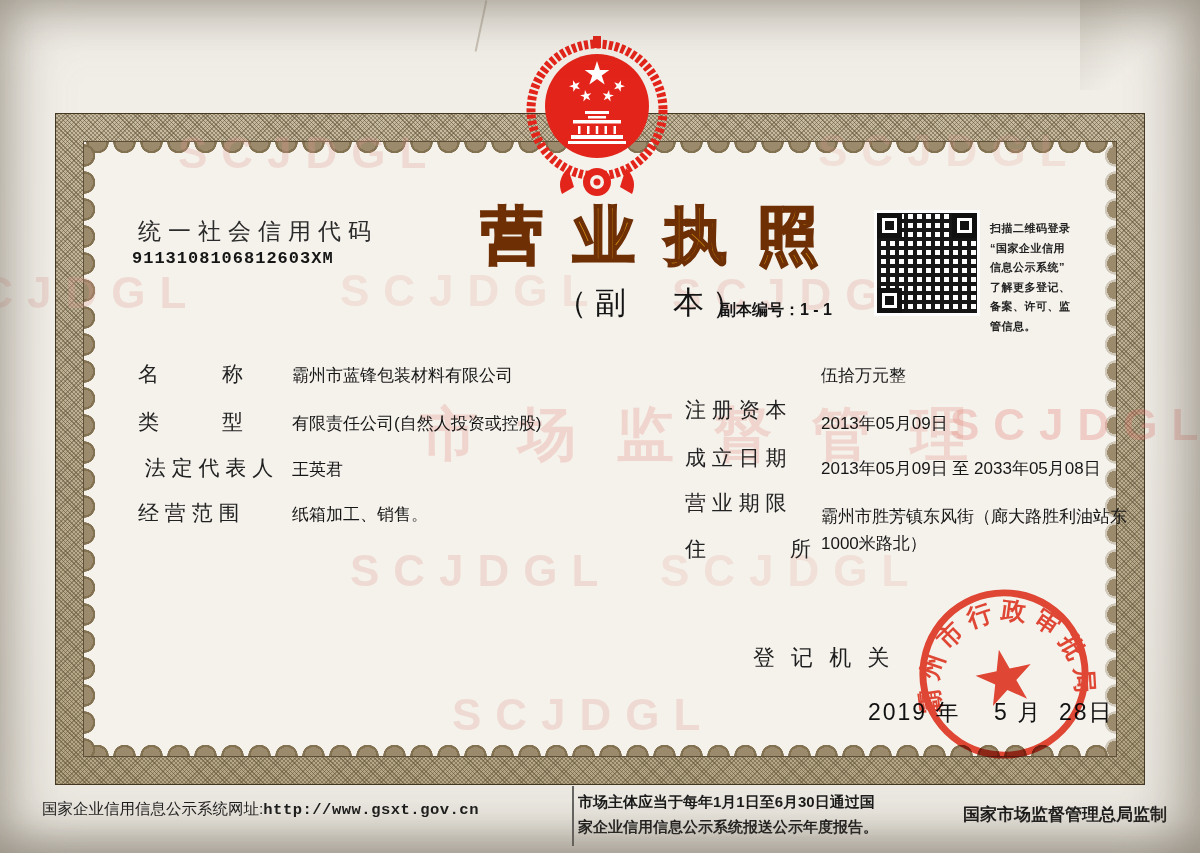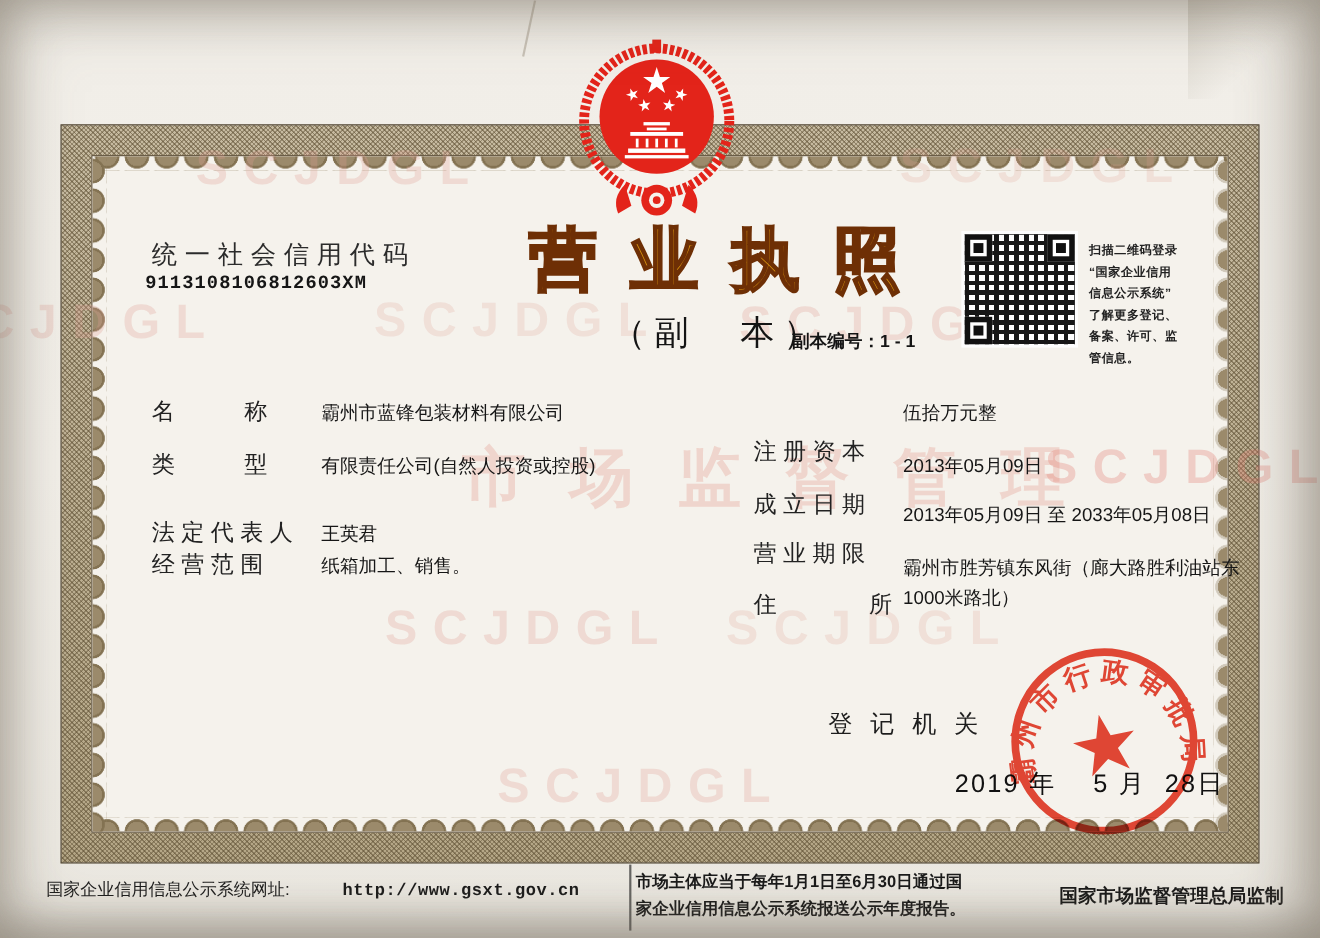--- a/index.html
+++ b/index.html
@@ -94,21 +94,21 @@
   .row.right .lbl{width:122px;margin-top:36px;} .row.right .val{margin-left:14px;}
   .val.wrap{width:312px; line-height:1.6;}
 
   .registrar{position:absolute; left:753px; top:643px; font-size:22px; letter-spacing:5px; color:#1d1d1d;}
   .issue-date{position:absolute; left:868px; top:697px; font-size:23px; color:#111; white-space:pre; letter-spacing:2px;}
 
   .stamp{position:absolute; left:910px; top:580px; width:188px; height:188px; z-index:4;
     transform:rotate(-12deg); opacity:.88; mix-blend-mode:multiply;}
 
   .footer-left{position:absolute; left:42px; top:799px; font-size:15.5px; color:#1c1c1c; white-space:nowrap;}
-  .footer-left .url{font-family:"Liberation Mono", monospace; font-weight:bold; font-size:15.5px; letter-spacing:.5px;margin-left:48px;}
+  .footer-left .url{font-family:"Liberation Mono", monospace; font-weight:bold; font-size:15.5px; letter-spacing:.5px;}
   .footer-notice{position:absolute; left:578px; top:789px; width:382px; font-size:15px;
     line-height:1.68; font-weight:bold; color:#1a1a1a;}
   .footer-right{position:absolute; left:963px; top:803px; font-size:17px; font-weight:bold; color:#1a1a1a; white-space:nowrap;}
   .footer-sep{position:absolute; left:572px; top:786px; width:1.5px; height:60px; background:rgba(45,45,45,.7);}
 </style>
 </head>
 <body>
 
 <div class="page">
 
@@ -185,21 +185,21 @@
     </div>
 
     <div class="row left" style="left:138px; top:360px;">
       <span class="lbl">名　　　称</span>
       <span class="val">霸州市蓝锋包装材料有限公司</span>
     </div>
     <div class="row left" style="left:138px; top:408px;">
       <span class="lbl">类　　　型</span>
       <span class="val">有限责任公司(自然人投资或控股)</span>
     </div>
-    <div class="row left" style="left:138px; top:470px;">
+    <div class="row left" style="left:138px; top:454px;text-align:center;">
       <span class="lbl">法 定 代 表 人</span>
       <span class="val">王英君</span>
     </div>
     <div class="row left" style="left:138px; top:499px;">
       <span class="lbl">经 营 范 围</span>
       <span class="val">纸箱加工、销售。</span>
     </div>
 
     <div class="row right" style="left:685px; top:360px;">
       <span class="lbl">注 册 资 本</span>

